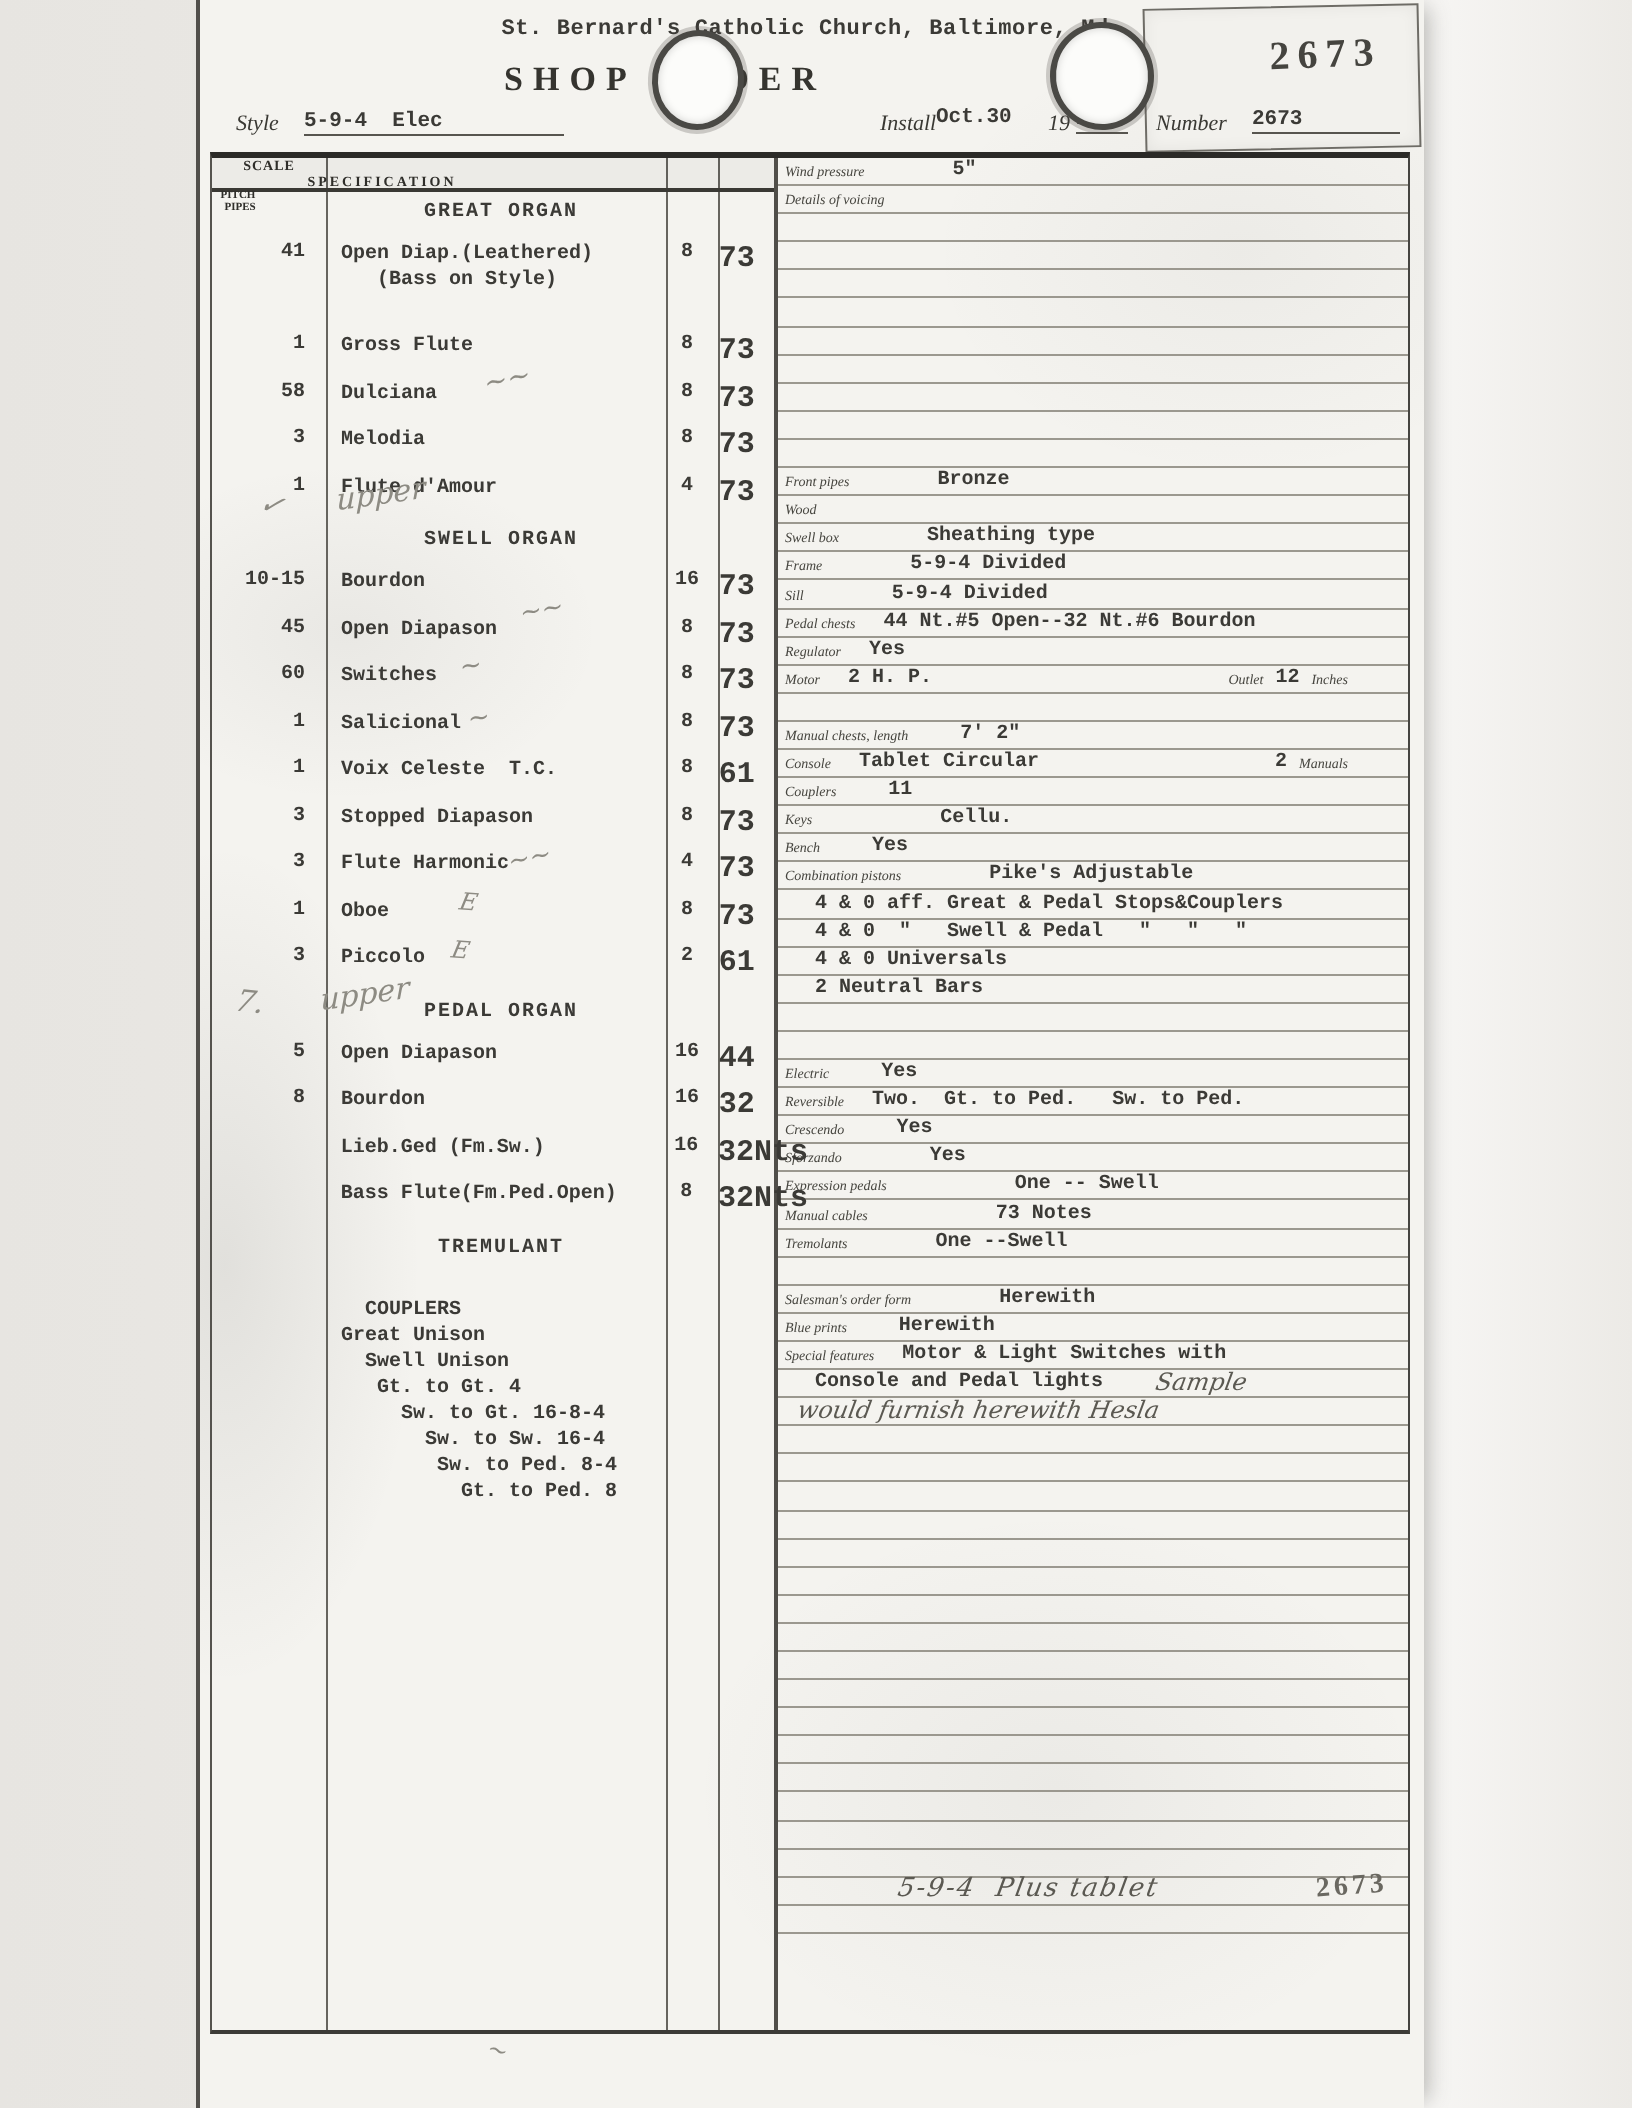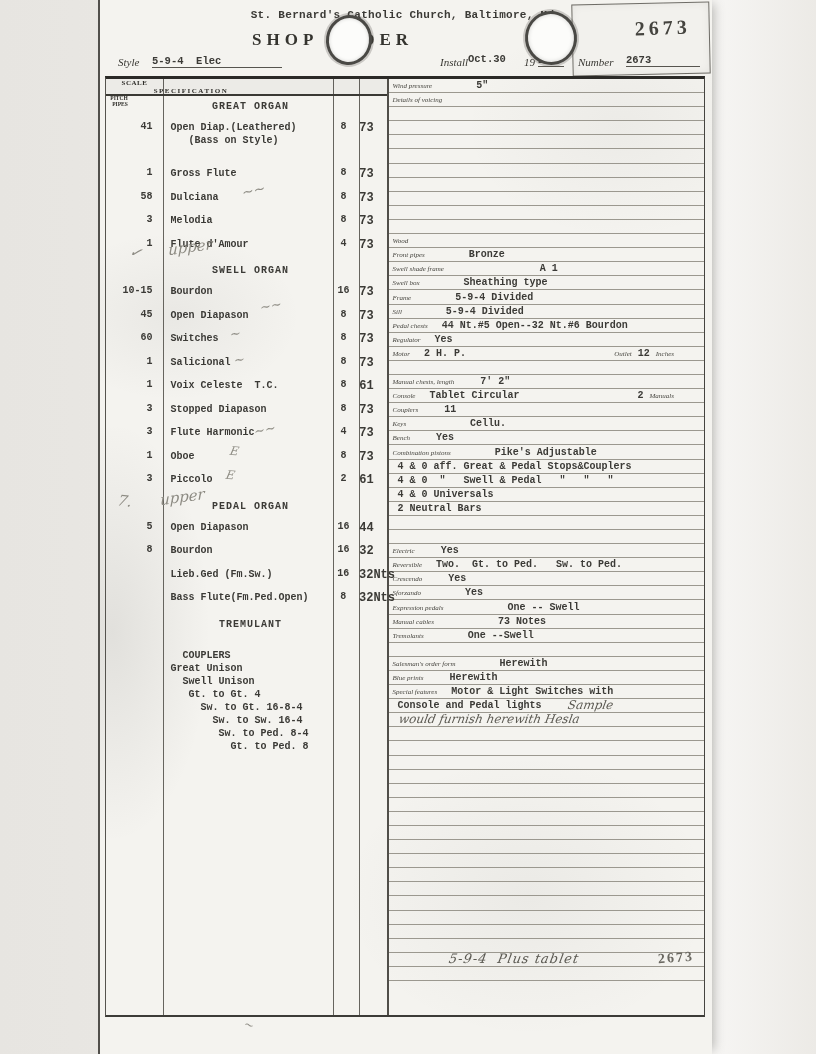--- a/index.html
+++ b/index.html
@@ -62,35 +62,35 @@
   
   .stoplist{position:absolute;left:0;top:15px;width:281px;}
   .lrow{display:flex;height:23.5px;align-items:flex-start;}
   .lrow.sec-row{height:24px;}
   .lrow.two{height:46px;}
   .lrow.plain-row{height:13px;}
   .c-s{width:57px;text-align:right;padding-right:10px;box-sizing:border-box;
     font-family:"Liberation Mono",monospace;font-weight:700;font-size:10px;color:#3b3a36;padding-top:3px;}
   .c-n{width:170px;box-sizing:border-box;padding-left:8px;padding-top:3px;}
   .c-p{width:26px;text-align:center;font-family:"Liberation Mono",monospace;font-weight:700;font-size:10px;color:#3b3a36;padding-top:3px;}
-  .c-pp{width:28px;text-align:left;padding-left:3px;font-family:"Liberation Mono",monospace;font-weight:700;font-size:12px;color:#3b3a36;padding-top:3px;white-space:pre;overflow:visible;position:relative;z-index:5;}
+  .c-pp{width:28px;text-align:left;padding-left:3px;font-family:"Liberation Mono",monospace;font-weight:700;font-size:15px;color:#3b3a36;padding-top:3px;white-space:pre;overflow:visible;position:relative;z-index:5;}
   .sec{font-family:"Liberation Mono",monospace;font-weight:700;font-size:10px;letter-spacing:1px;color:#3b3a36;text-align:center;padding-top:4px;}
   .nm{font-family:"Liberation Mono",monospace;font-weight:700;font-size:10px;color:#3b3a36;white-space:pre;line-height:13px;}
   .pl{font-family:"Liberation Mono",monospace;font-weight:700;font-size:10px;color:#3b3a36;white-space:pre;line-height:13px;}
   .cpl-first{margin-top:10px;}
   
   .rightpane{position:absolute;left:282.5px;top:0;width:315.5px;}
   .rline{height:14.1px;border-bottom:1px solid #9b988f;display:flex;align-items:flex-end;
     padding:0 4px 0 4px;box-sizing:border-box;position:relative;}
   .rline .l,.rline .l2,.rline .l3{font-family:"Liberation Serif",serif;font-style:italic;font-size:7px;color:#46453f;padding-bottom:2px;white-space:nowrap;}
   .rline .v,.rline .v2{font-family:"Liberation Mono",monospace;font-weight:700;font-size:10px;color:#3b3a36;white-space:pre;line-height:12px;}
   .rline .v{margin-left:8px;}
   .ind1 .v{margin-left:14px;} .ind2 .v{margin-left:26px;} .ind3 .v{margin-left:44px;}
   .ind4 .v{margin-left:64px;} .ind5 .v{margin-left:96px;}
-  .full .v{margin-left:5px;text-align:center;}
+  .full .v{margin-left:15px;text-align:center;}
   .rgrp{margin-left:auto;display:flex;align-items:flex-end;padding-right:26px;}
   .rgrp .v2{margin:0 6px;border-bottom:0;}
   .hand,.rline .h{font-family:"DejaVu Serif",serif;font-style:italic;color:#5b5952;}
   .rline .h{font-size:12px;margin-left:26px;transform:skewX(-10deg);white-space:pre;}
   .hand2 .h{margin-left:6px;font-size:12px;}
   .footer-line .h{font-size:13px;margin-left:56px;letter-spacing:1px;}
   .rline .stampv{position:absolute;right:10px;bottom:0;font-family:"Liberation Serif",serif;font-weight:700;
     font-size:14px;letter-spacing:2px;color:#6a6861;transform:rotate(-4deg);}
   
   .anno{position:absolute;font-family:"DejaVu Serif",serif;font-style:italic;color:#8d8b83;
@@ -568,54 +568,43 @@
         <div class="rline">
 
           <span class="rgrp">
             
             
             
           </span>
 
         </div>
 
-        <div class="rline">
-          <span class="l">Wood</span>
-
-          <span class="rgrp">
-            
-            
-            
-          </span>
-
-        </div>
-
         <div class="rline ind3">
           <span class="l">Front pipes</span>
           <span class="v">Bronze</span>
 
           <span class="rgrp">
             
             
             
           </span>
 
         </div>
 
-        <div class="rline ind5">
-          <span class="l">Swell shade frame</span>
-          <span class="v">A 1</span>
-
-          <span class="rgrp">
-            
-            
-            
-          </span>
-
-        </div>
+        <div class="rline">
+          <span class="l">Wood</span>
+
+          <span class="rgrp">
+            
+            
+            
+          </span>
+
+        </div>
+
 
         <div class="rline ind3">
           <span class="l">Swell box</span>
           <span class="v">Sheathing type</span>
 
           <span class="rgrp">
             
             
             
           </span>

